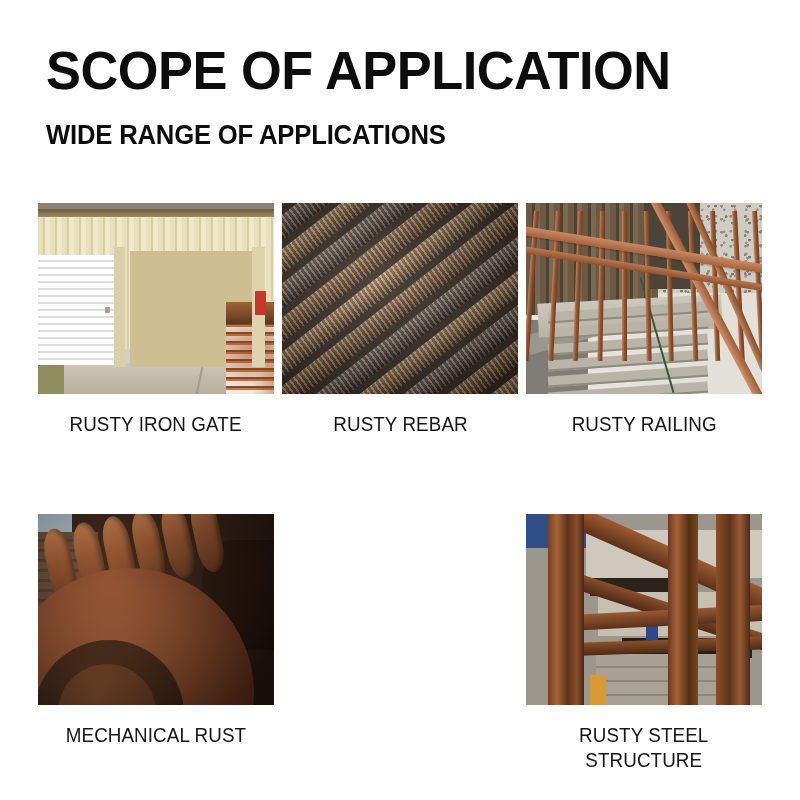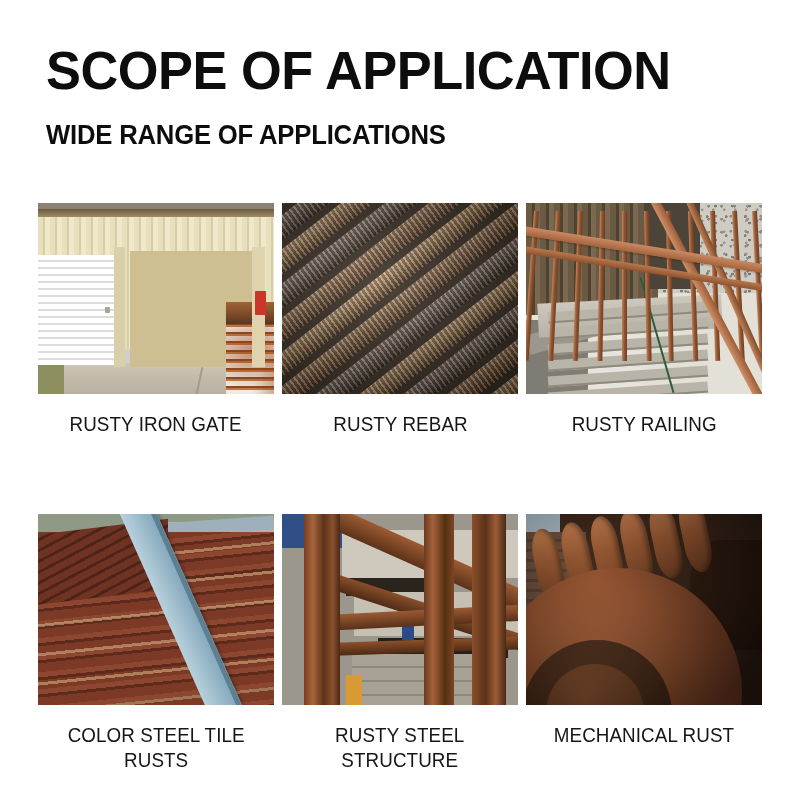--- a/index.html
+++ b/index.html
@@ -487,61 +487,20 @@
             <div class="s2-rail-top2"></div>
           </div>
         </div>
         <div class="caption">RUSTY RAILING</div>
       </div>
 
     </div>
 
     <div class="row row-2">
 
-      <div class="cell">
-        <div class="thumb">
-          <div class="scene">
-            <div class="s4-sky"></div>
-            <div class="s4-bldg"></div>
-            <div class="s4-bldgroof"></div>
-            <div class="s4-vents"></div>
-            <div class="s4-roof"></div>
-            <div class="s4-roofL"></div>
-            <div class="s4-ridge"></div>
-            <div class="s4-ridge-edge"></div>
-          </div>
-        </div>
-        <div class="caption">COLOR STEEL TILE
-RUSTS</div>
-      </div>
-
-      <div class="cell">
-        <div class="thumb">
-          <div class="scene">
-            <div class="s5-bg"></div>
-            <div class="s5-sky"></div>
-            <div class="s5-slab"></div>
-            <div class="s5-dark1"></div>
-            <div class="s5-slab2"></div>
-            <div class="s5-dark2"></div>
-            <div class="s5-block"></div>
-            <div class="s5-blue"></div>
-            <div class="s5-beamD"></div>
-            <div class="s5-beamD2"></div>
-            <div class="s5-beamH"></div>
-            <div class="s5-beamH2"></div>
-            <div class="s5-col1"></div>
-            <div class="s5-col2"></div>
-            <div class="s5-col3"></div>
-            <div class="s5-yellow"></div>
-          </div>
-        </div>
-        <div class="caption">RUSTY STEEL
-STRUCTURE</div>
-      </div>
 
       <div class="cell">
         <div class="thumb">
           <div class="scene">
             <div class="s6-bg"></div>
             <div class="s6-sky"></div>
             <div class="s6-board"></div>
             <div class="s6-dark"></div>
             <div class="s6-worm">
               <i style="left:0px;"></i>
@@ -575,16 +534,41 @@
             </div>
             <div class="s6-gear"></div>
             <div class="s6-hub"></div>
             <div class="s6-hub2"></div>
             <div class="s6-grain"></div>
           </div>
         </div>
         <div class="caption">MECHANICAL RUST</div>
       </div>
 
+      <div class="cell">
+        <div class="thumb">
+          <div class="scene">
+            <div class="s5-bg"></div>
+            <div class="s5-sky"></div>
+            <div class="s5-slab"></div>
+            <div class="s5-dark1"></div>
+            <div class="s5-slab2"></div>
+            <div class="s5-dark2"></div>
+            <div class="s5-block"></div>
+            <div class="s5-blue"></div>
+            <div class="s5-beamD"></div>
+            <div class="s5-beamD2"></div>
+            <div class="s5-beamH"></div>
+            <div class="s5-beamH2"></div>
+            <div class="s5-col1"></div>
+            <div class="s5-col2"></div>
+            <div class="s5-col3"></div>
+            <div class="s5-yellow"></div>
+          </div>
+        </div>
+        <div class="caption">RUSTY STEEL
+STRUCTURE</div>
+      </div>
+
     </div>
 
   </div>
 </div>
 
 </body></html>

